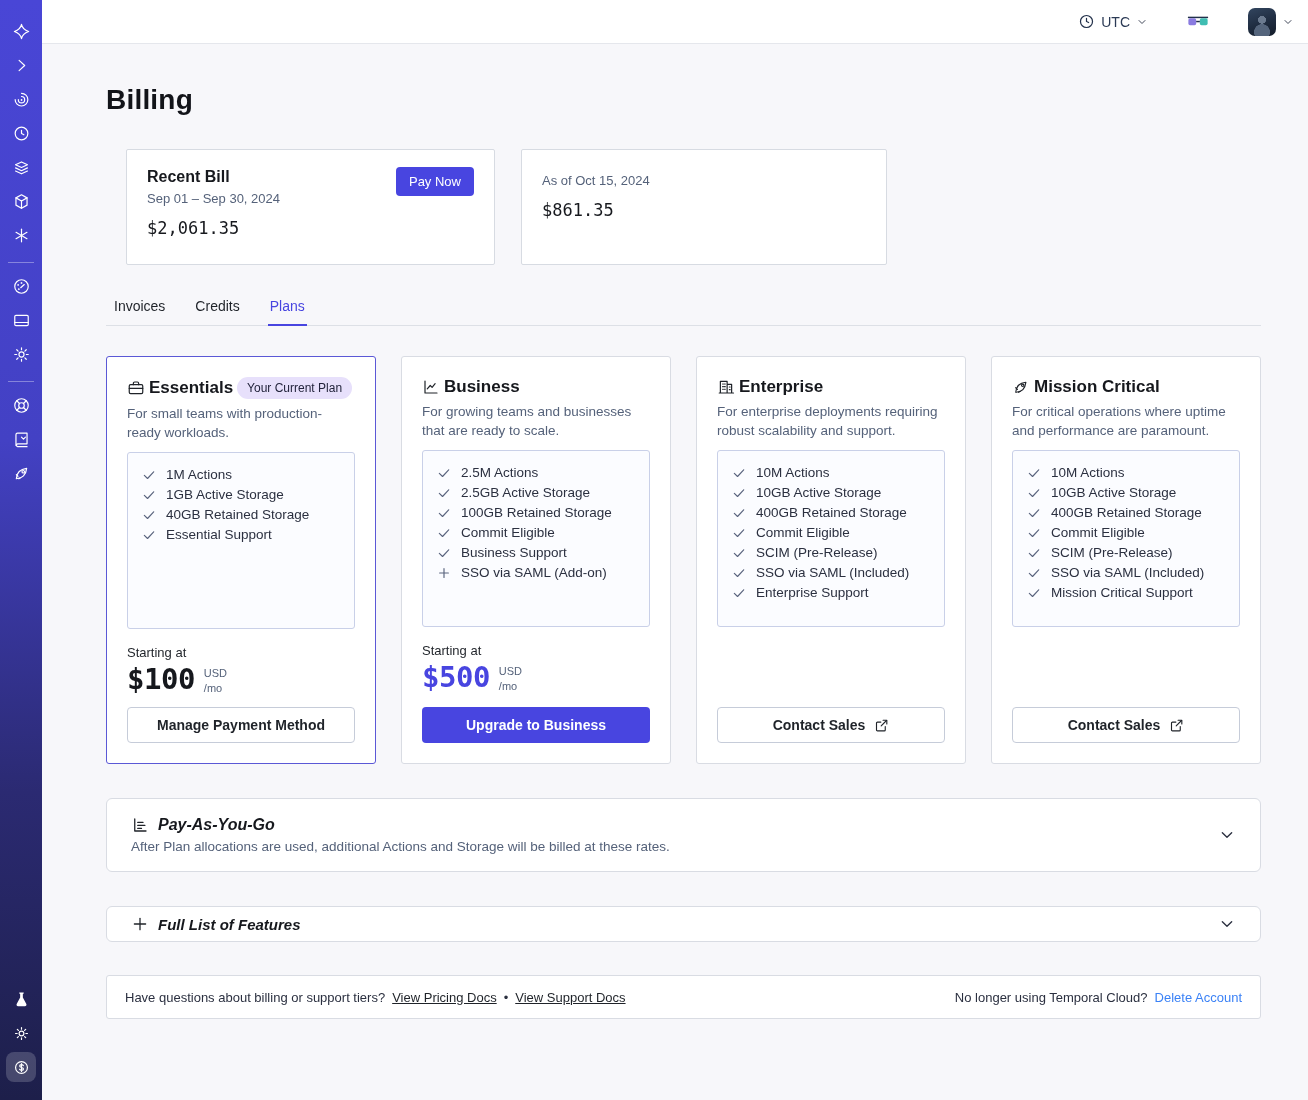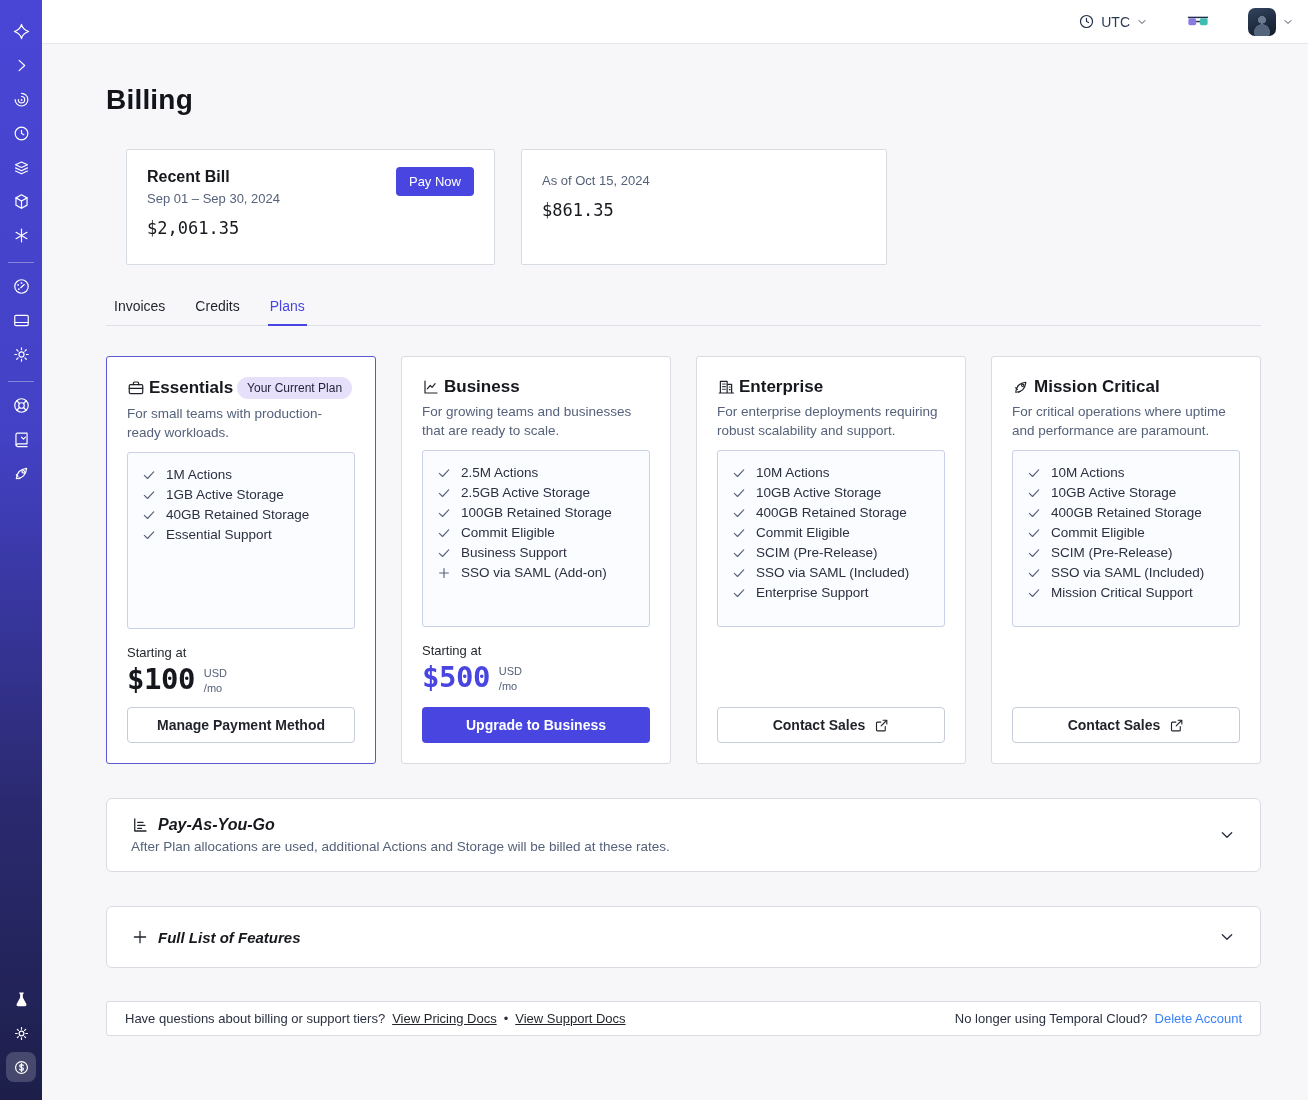--- a/index.html
+++ b/index.html
@@ -97,25 +97,25 @@
   
   .accordion { margin-top:34px; background:#fff; border:1px solid #d9dce3; border-radius:6px;
     padding:17px 24px; position:relative; cursor:pointer; }
   .acc-head { display:flex; align-items:center; gap:9px;font-style:italic; }
   .acc-head svg.acc-icon { width:18px; height:18px; stroke:#1f2329; fill:none; stroke-width:1.7;
     stroke-linecap:round; stroke-linejoin:round; }
   .acc-title { font-size:16px; font-weight:700; color:#16181d; }
   .acc-desc { font-size:13.5px; color:#55627a; margin-top:5px; }
   .acc-chevron { position:absolute; right:25px; top:50%; transform:translateY(-50%);
     width:16px; height:16px; stroke:#2b3040; fill:none; stroke-width:2; stroke-linecap:round; stroke-linejoin:round; }
-  .accordion.features-acc { padding:21px 24px; }
+  .accordion.features-acc { padding:8px 24px; }
   .acc-title.small { font-size:15px; }
   
   .footer-bar { margin-top:33px; background:#fff; border:1px solid #d9dce3; border-radius:3px;
-    height:35px; display:flex; align-items:center; justify-content:space-between; padding:0 18px; font-size:13px;gap:40px; }
+    height:44px; display:flex; align-items:center; justify-content:space-between; padding:0 18px; font-size:13px;gap:40px; }
   .foot-left, .foot-right { display:flex; align-items:center; gap:7px; }
   .foot-text { color:#2b3040; }
   .foot-link { color:#1f2329; text-decoration:underline; cursor:pointer; }
   .foot-bullet { color:#2b3040; }
   .delete-link { color:#3b82f6; cursor:pointer; }
 </style>
 </head>
 <body>
 
 <nav class="sidebar">

